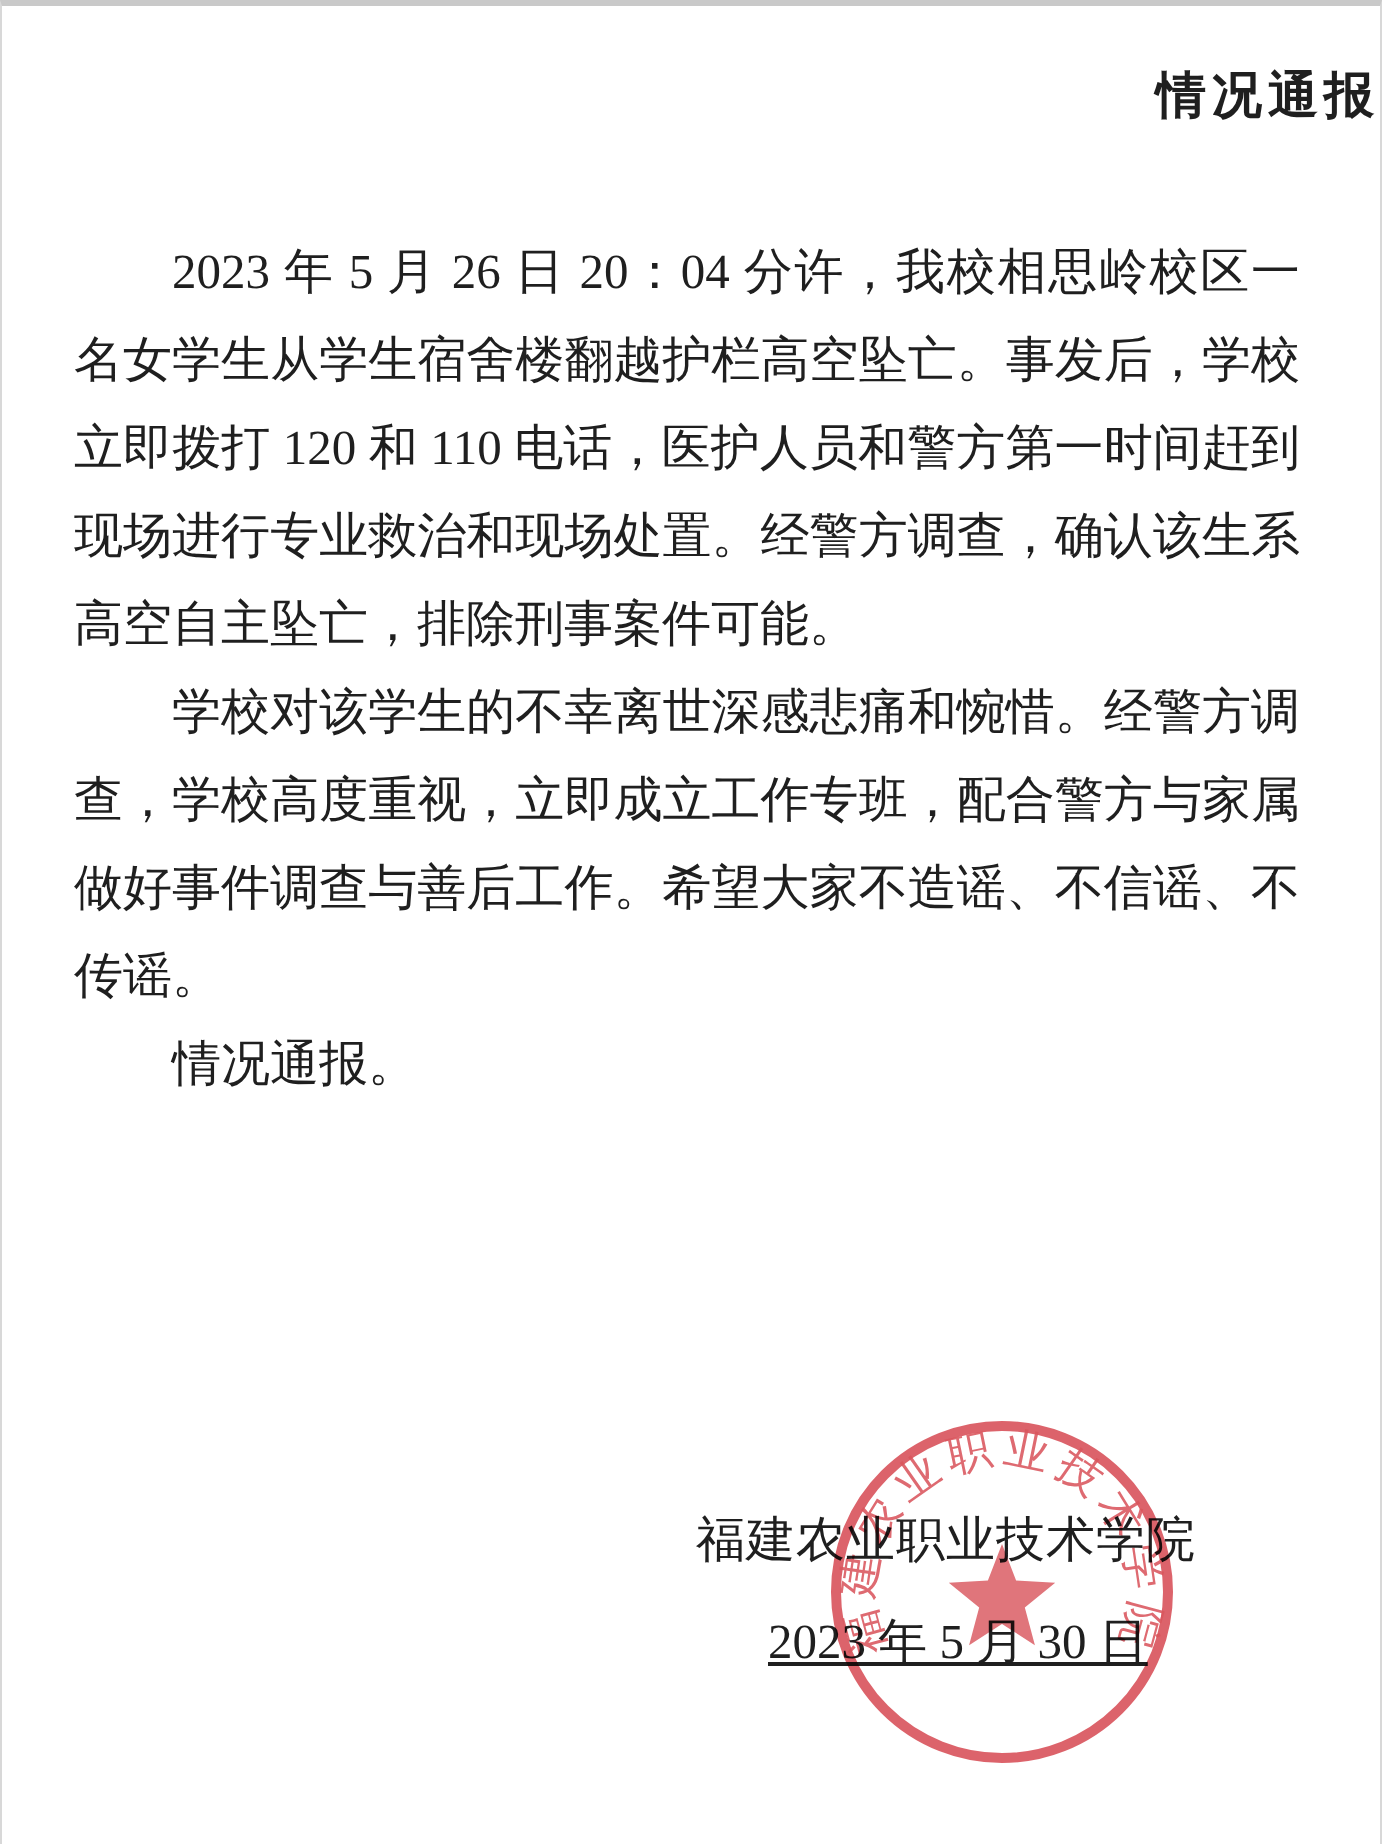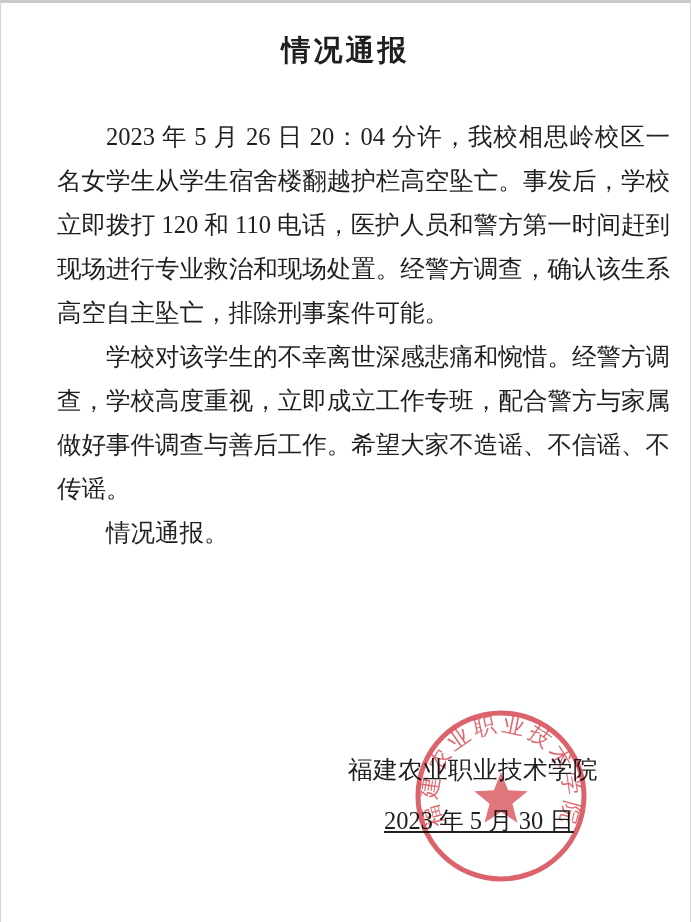--- a/index.html
+++ b/index.html
@@ -19,29 +19,29 @@
     overflow: hidden;
     font-family: "Liberation Serif", "DejaVu Serif", serif;
     color: #1f1f1f;
   }
   .title {
     position: absolute;
     top: 28px;
     left: 0;
     width: 100%;
     margin: 0;
-    text-align: center;
-    font-size: 29px;
+    text-align: right;
+    font-size: 25px;
     font-weight: bold;
     letter-spacing: 3px;
   }
   .content {
     position: absolute;
     top: 112px;
-    left: 56px;
+    left: 36px;
     width: 613px;
     font-size: 24.5px;
     line-height: 44px;
     text-align: justify;
   }
   .content p {
     margin: 0;
     text-indent: 2em;
   }
   .signature {

